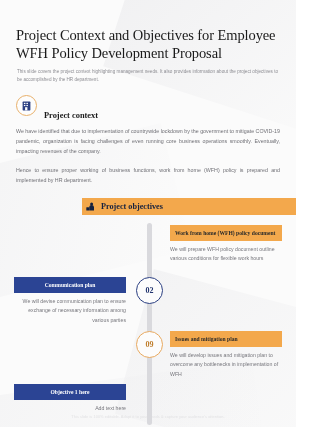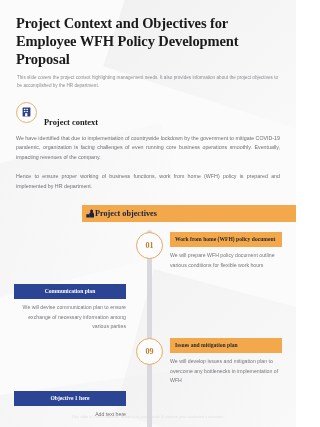--- a/index.html
+++ b/index.html
@@ -24,25 +24,25 @@
   }
   .bg-band.b1 { top: -40px; left: 120px; width: 260px; height: 150px; transform: rotate(18deg); }
   .bg-band.b2 { top: 150px; left: -60px; width: 240px; height: 130px; transform: rotate(-14deg); opacity:.7; }
   .bg-band.b3 { top: 300px; left: 130px; width: 260px; height: 150px; transform: rotate(15deg); opacity:.7; }
   .bg-band.b4 { top: 380px; left: -40px; width: 300px; height: 90px; transform: rotate(-8deg); opacity:.6; }
 
   .content { position: relative; z-index: 2; }
 
   .title {
     font-family: "Liberation Serif", serif;
-    font-weight: bold;
+    font-weight: normal;
     font-size: 14.5px;
     line-height: 1.25;
     color: #1a1a1a;
-    padding: 14px 16px 0 16px;
+    padding: 26px 16px 0 16px;
     letter-spacing: -0.1px;
   }
   .subtitle {
     font-size: 4.6px;
     line-height: 1.65;
     color: #8d8d93;
     padding: 6px 18px 0 17px;
     text-align: justify;
   }
 
@@ -86,21 +86,21 @@
     height: 17px;
   }
   .obj-head-band {
     position: absolute;
     left: 82px; right: 0; top: 0; bottom: 0;
     background: #f3a84c;
   }
   .obj-head-inner {
     position: absolute;
     left: 86px; top: 0; bottom: 0;
-    display: flex; align-items: center; 
+    display: flex; align-items: center; gap: 6px;
   }
   .obj-head-icon svg { display:block; }
   .obj-head-title {
     font-family: "Liberation Serif", serif;
     font-weight: bold;
     font-size: 8.2px;
     color: #15213f;
   }
 
   
@@ -210,26 +210,26 @@
             <rect x="0.3" y="5.3" width="2.8" height="3.3" rx="0.4" fill="#15213f"></rect>
           </svg>
         </span>
         <span class="obj-head-title">Project objectives</span>
       </div>
     </div>
 
     <div class="timeline">
       <div class="timeline-rail"></div>
 
-      <div class="node orange" style="top:4px;">01</div>
       <div class="row right" style="top:4px;">
         <div class="label-box orange">Work from home (WFH) policy document</div>
         <div class="row-body">We will prepare WFH policy document outline various conditions for flexible work hours</div>
       </div>
 
+      <div class="node blue" style="top:56px;">02</div>
       <div class="row left" style="top:56px;">
         <div class="label-box blue">Communication plan</div>
         <div class="row-body">We will devise communication plan to ensure exchange of necessary information among various parties</div>
       </div>
 
       <div class="node orange" style="top:110px;">09</div>
       <div class="row right" style="top:110px;">
         <div class="label-box orange">Issues and mitigation plan</div>
         <div class="row-body">We will develop issues and mitigation plan to overcome any bottlenecks in implementation of WFH</div>
       </div>

